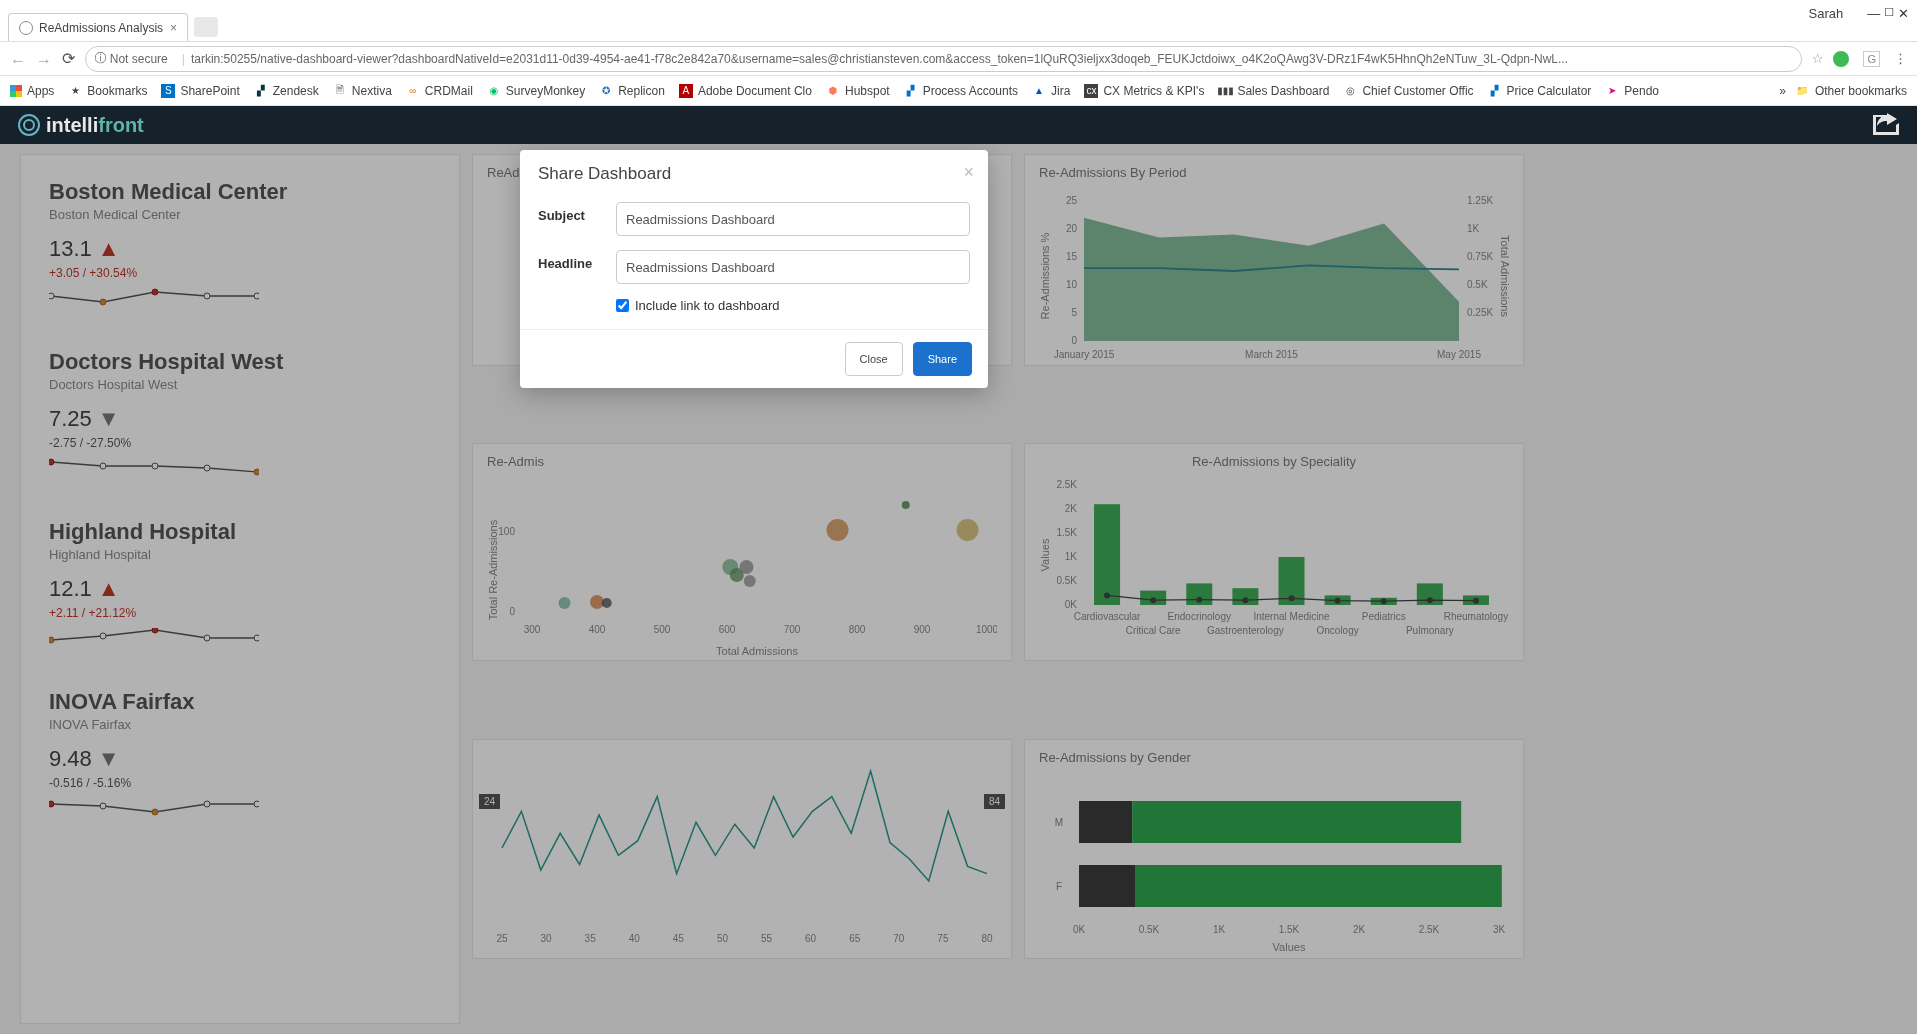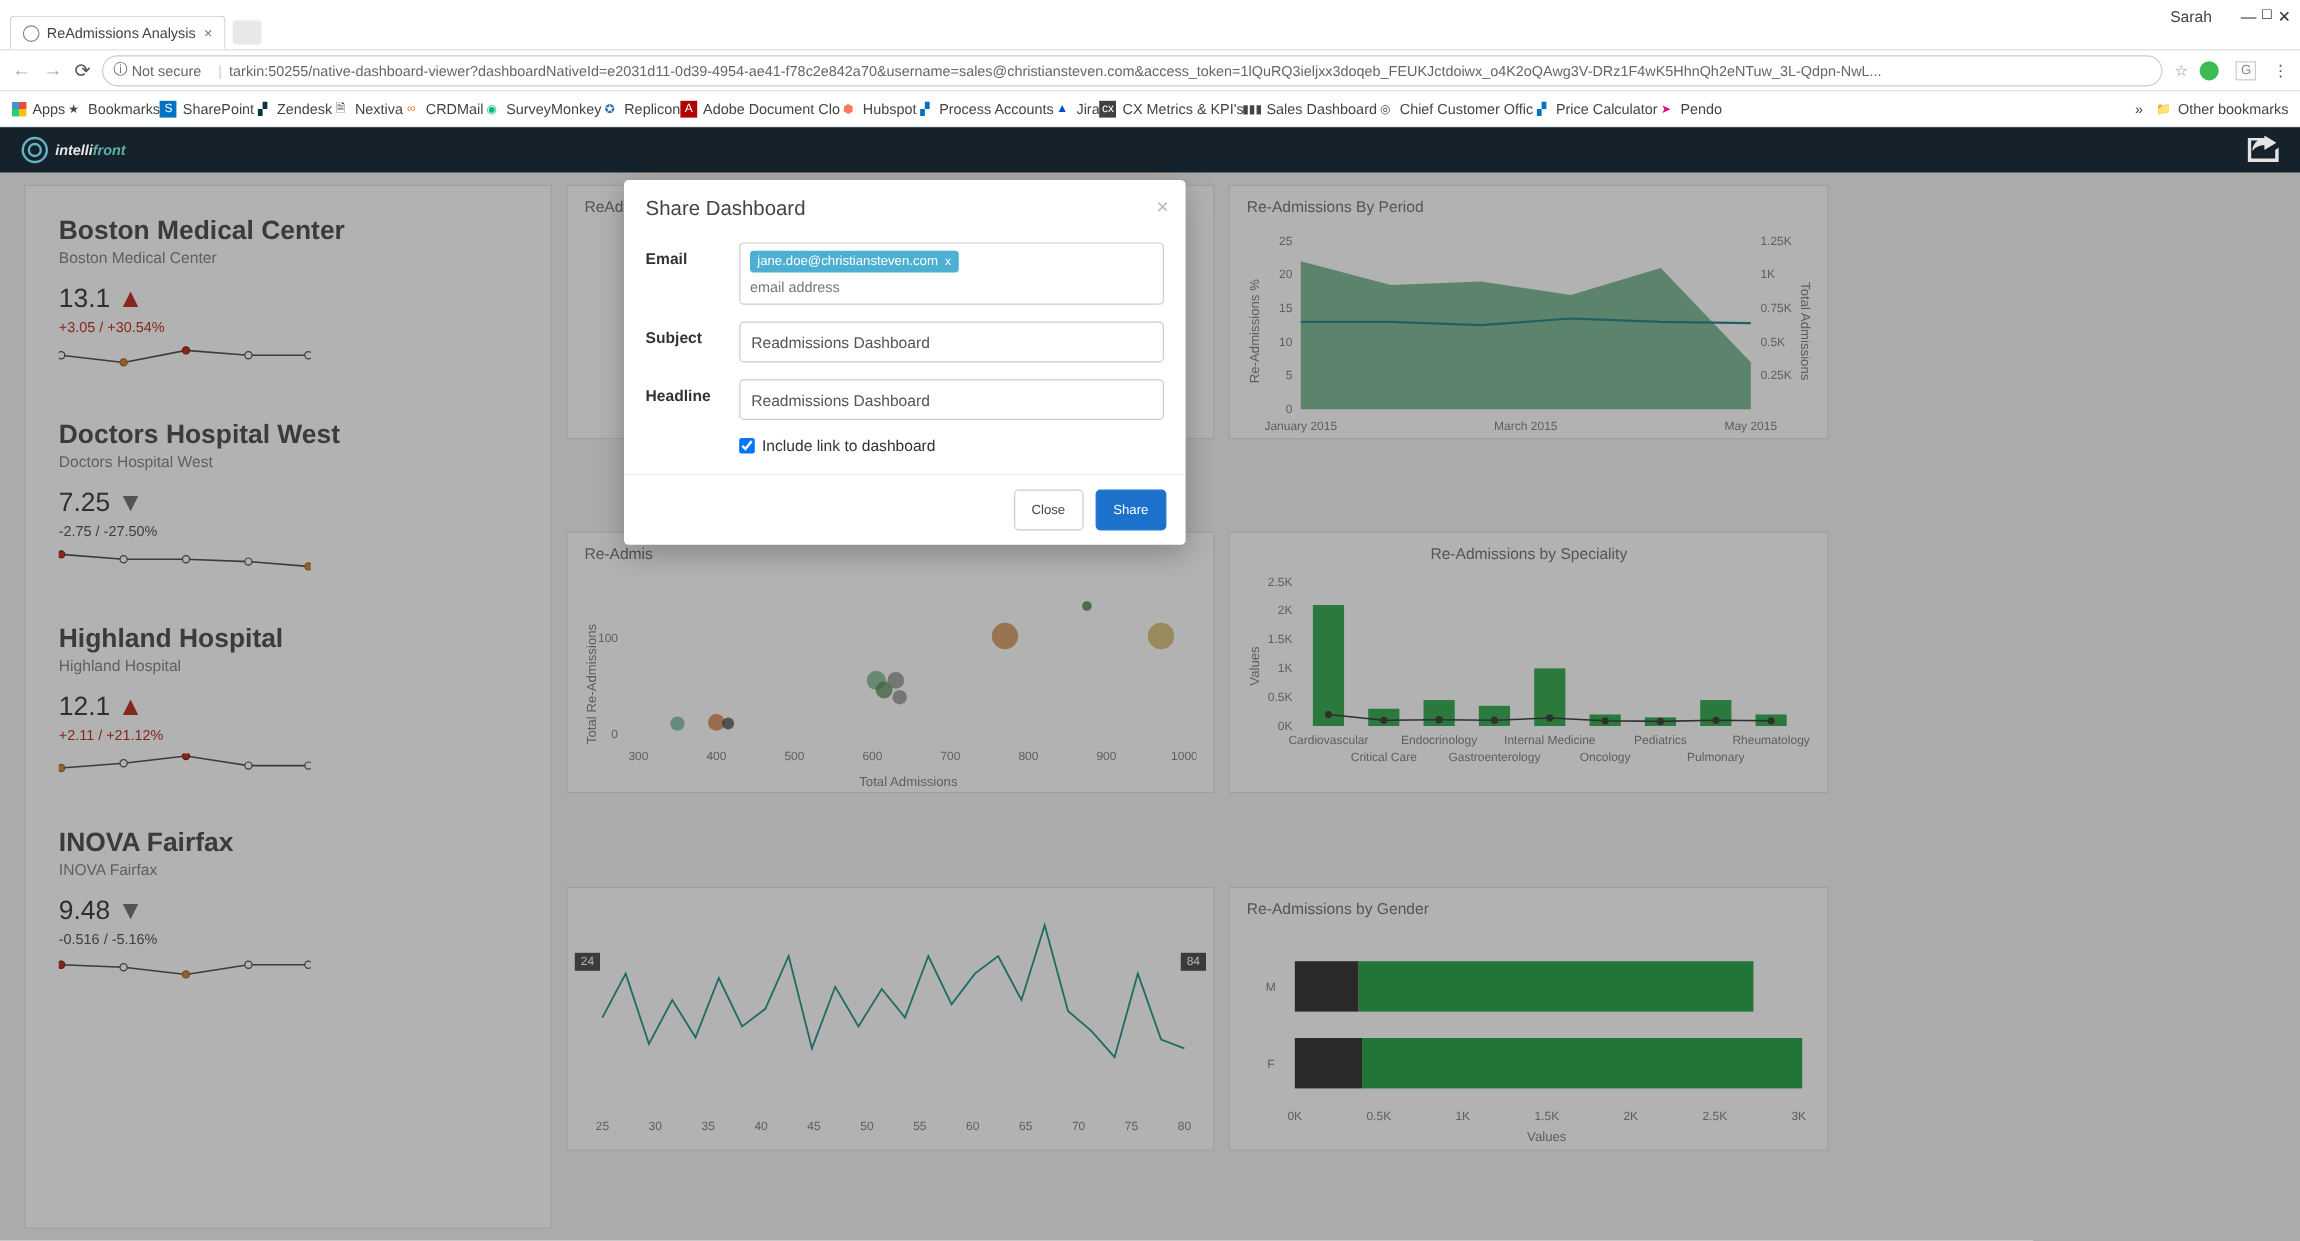--- a/index.html
+++ b/index.html
@@ -21,29 +21,29 @@
 .omnibox-row { height: 34px; display: flex; align-items: center; padding: 0 10px; gap: 10px; border-bottom: 1px solid #e0e0e0; }
 .nav-arrow { color: #aaa; font-size: 16px; }
 .nav-arrow.enabled { color: #555; }
 .omnibox { flex: 1; height: 26px; border: 1px solid #ccc; border-radius: 14px; display: flex; align-items: center; padding: 0 8px; font-size: 12px; color: #666; }
 .security-badge { display: flex; align-items: center; margin-right: 8px; color: #666; }
 .url-text { white-space: nowrap; overflow: hidden; }
 .omni-right { display: flex; gap: 14px; align-items: center; color: #555; }
 .star { color: #999; }
 
 
-.bookmarks-bar { height: 30px; display: flex; align-items: center; padding: 0 10px; font-size: 12px; color: #444; border-bottom: 1px solid #e5e5e5; }
+.bookmarks-bar { height: 30px; display: flex; align-items: center; padding: 0 10px; gap: 14px; font-size: 12px; color: #444; border-bottom: 1px solid #e5e5e5; }
 .bm-item { display: flex; align-items: center; gap: 5px; white-space: nowrap; }
 .bm-icon { width: 14px; height: 14px; display: inline-flex; align-items: center; justify-content: center; font-size: 10px; }
 .bm-sep { flex: 1; }
 .bm-right { display: flex; align-items: center; gap: 10px; }
 
 
 .product-header { height: 38px; background: #16222b; display: flex; align-items: center; padding: 0 18px; color: #ddd; }
-.logo { display: flex; align-items: center; gap: 6px; font-weight: bold; font-size: 12px; font-style: italic; }
+.logo { display: flex; align-items: center; gap: 6px; font-weight: bold; font-size: 20px; }
 .logo .logo-mark { width: 22px; height: 22px; border: 2px solid #65b3c4; border-radius: 50%; position: relative; }
 .logo .logo-mark::after { content:""; position:absolute; inset:3px; border:2px solid #65b3c4; border-radius:50%; }
 .logo .front { color: #5fb3a8; }
 .share-out { margin-left: auto; color: #eaeaea; }
 
 
 .dashboard-wrap { position: relative; height: calc(1034px - 12px - 30px - 34px - 30px - 38px); background: #f5f5f5; }
 .overlay { position: absolute; inset: 0; background: rgba(0,0,0,0.30); z-index: 50; }
 
 .dashboard { position: absolute; inset: 0; padding: 10px 20px; display: grid; grid-template-columns: 440px 540px 500px; grid-template-rows: auto auto auto; gap: 12px; }
@@ -467,32 +467,20 @@
 
   <div class="overlay"></div>
 
   <div class="modal">
     <div class="modal-header">
       <span>Share Dashboard</span>
       <span class="modal-close">×</span>
     </div>
     <div class="modal-body">
       <div class="form-row">
-        <div class="form-label">Email</div>
-        <div class="form-control-wrap">
-          <div class="email-box">
-            <span class="email-tag">
-                <span>jane.doe@christiansteven.com</span>
-                <span class="x">x</span>
-              </span><br>
-            <input class="email-input" placeholder="email address" style="">
-          </div>
-        </div>
-      </div>
-      <div class="form-row">
         <div class="form-label">Subject</div>
         <div class="form-control-wrap">
           <input class="text-input" value="Readmissions Dashboard" style="">
         </div>
       </div>
       <div class="form-row">
         <div class="form-label">Headline</div>
         <div class="form-control-wrap">
           <input class="text-input" value="Readmissions Dashboard" style="">
         </div>

